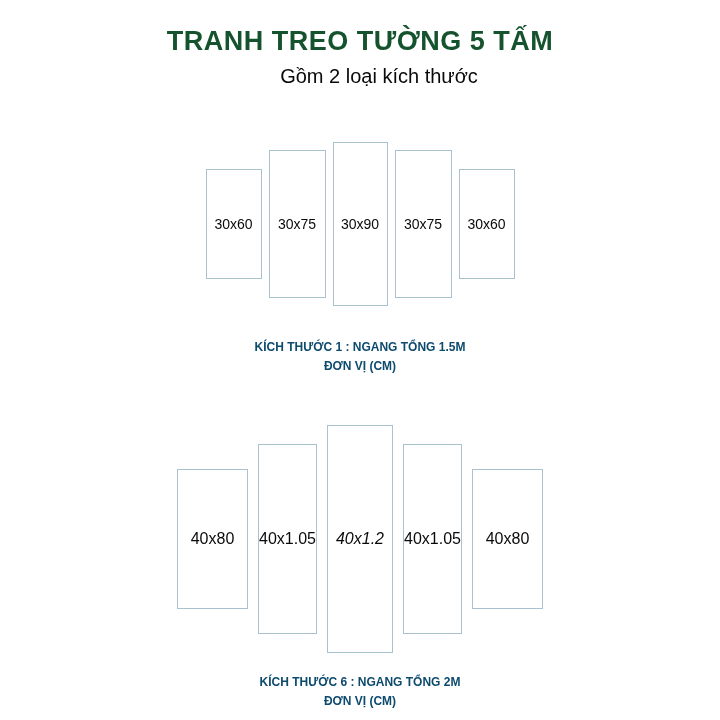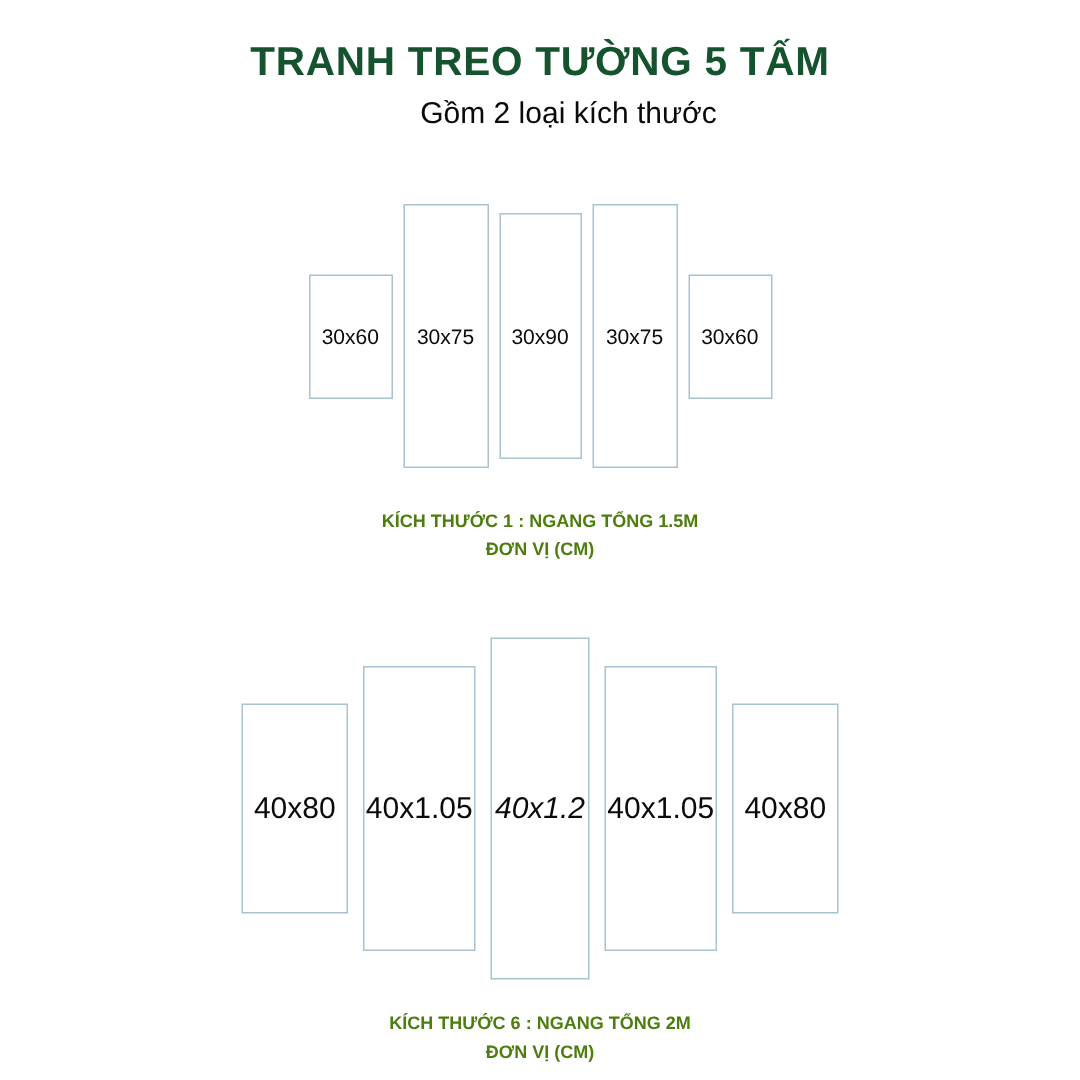--- a/index.html
+++ b/index.html
@@ -40,36 +40,36 @@
   .panel-row.group-1 { margin-top: 44px; gap: 7px; height: 184px; }
   .panel-row.group-2 { margin-top: 50px; gap: 10px; height: 228px; }
   .panel {
     background: #ffffff;
     border: 1px solid #a9c2cf;
     display: flex;
     align-items: center;
     justify-content: center;
     box-sizing: border-box;
   }
-  .g1-outer  { width: 56px; height: 83px; text-align: center; }
-  .g1-inner  { width: 57px; height: 176px; }
+  .g1-outer  { width: 56px; height: 110px; text-align: center; }
+  .g1-inner  { width: 57px; height: 148px; }
   .g1-center { width: 55px; height: 164px; }
   .g2-outer  { width: 71px; height: 140px; }
-  .g2-inner  { width: 75px; height: 190px; }
+  .g2-inner  { width: 59px; height: 190px; }
   .g2-center { width: 66px; height: 228px; font-style: italic; }
   .panel-label {
     font-size: 14px;
     color: #0a0a0a;
     white-space: nowrap;
   }
-  .group-2 .panel-label { font-size: 20px; }
+  .group-2 .panel-label { font-size: 16px; }
   .caption {
     font-size: 12px;
     font-weight: bold;
-    color: #4d7c0f;
+    color: #0c4a6e;
     line-height: 1.55;
     text-align: center;
   }
   .caption.caption-1 { margin-top: 22px; }
   .caption.caption-2 { margin-top: 20px; }
 </style>
 </head>
 <body>
 
 <div class="page">

